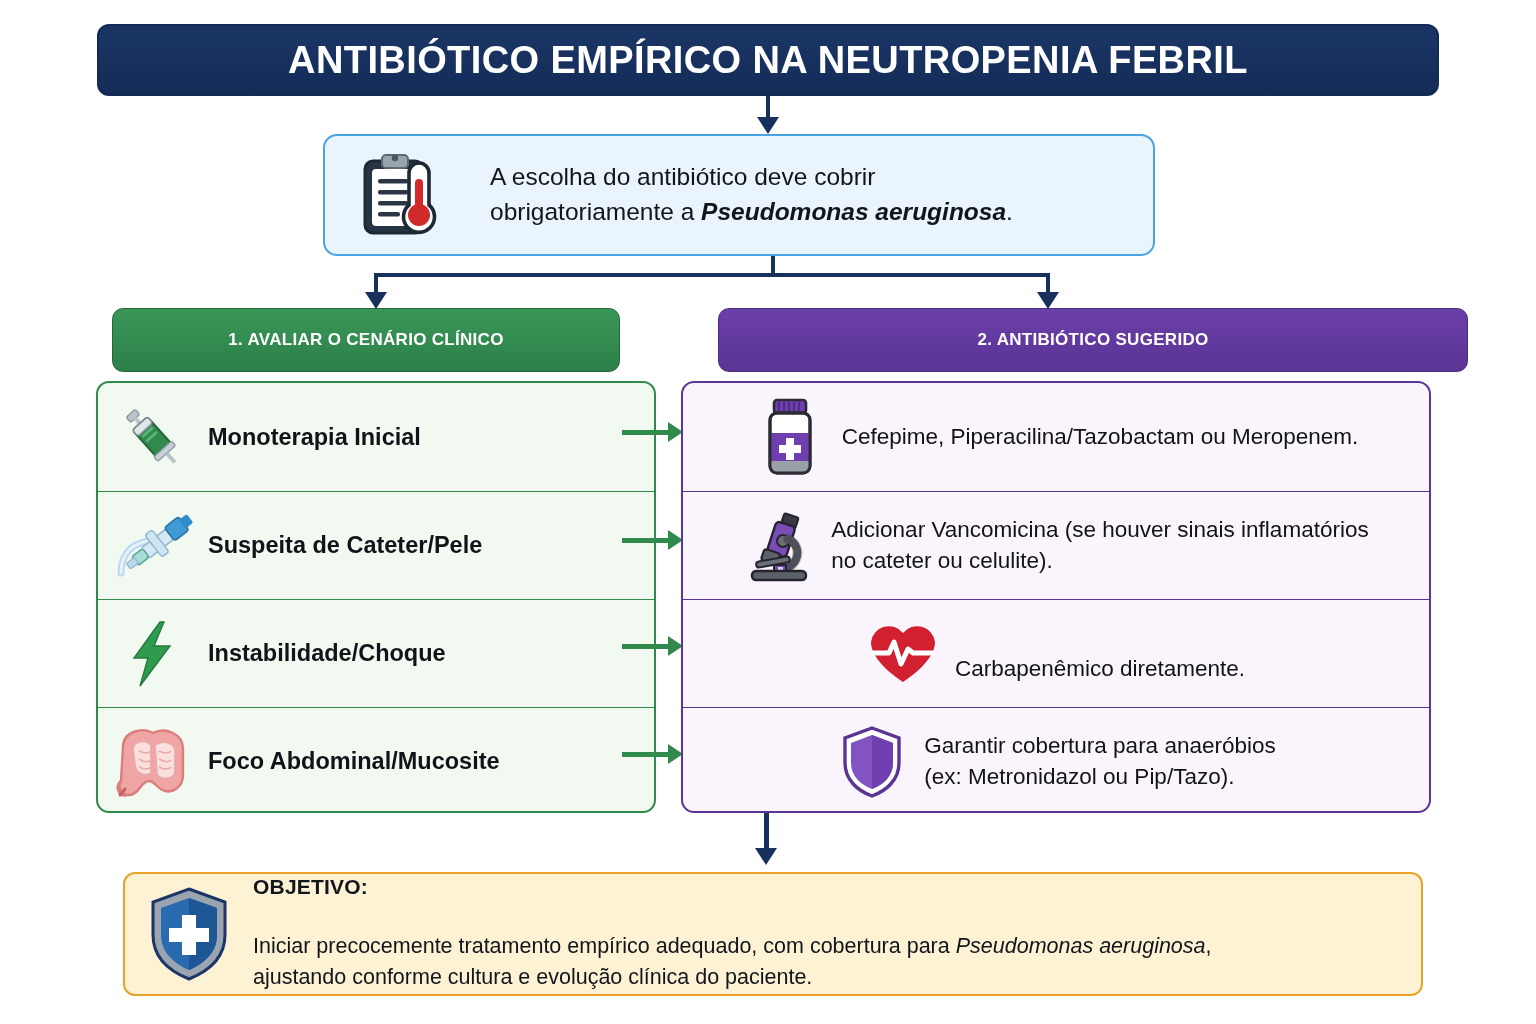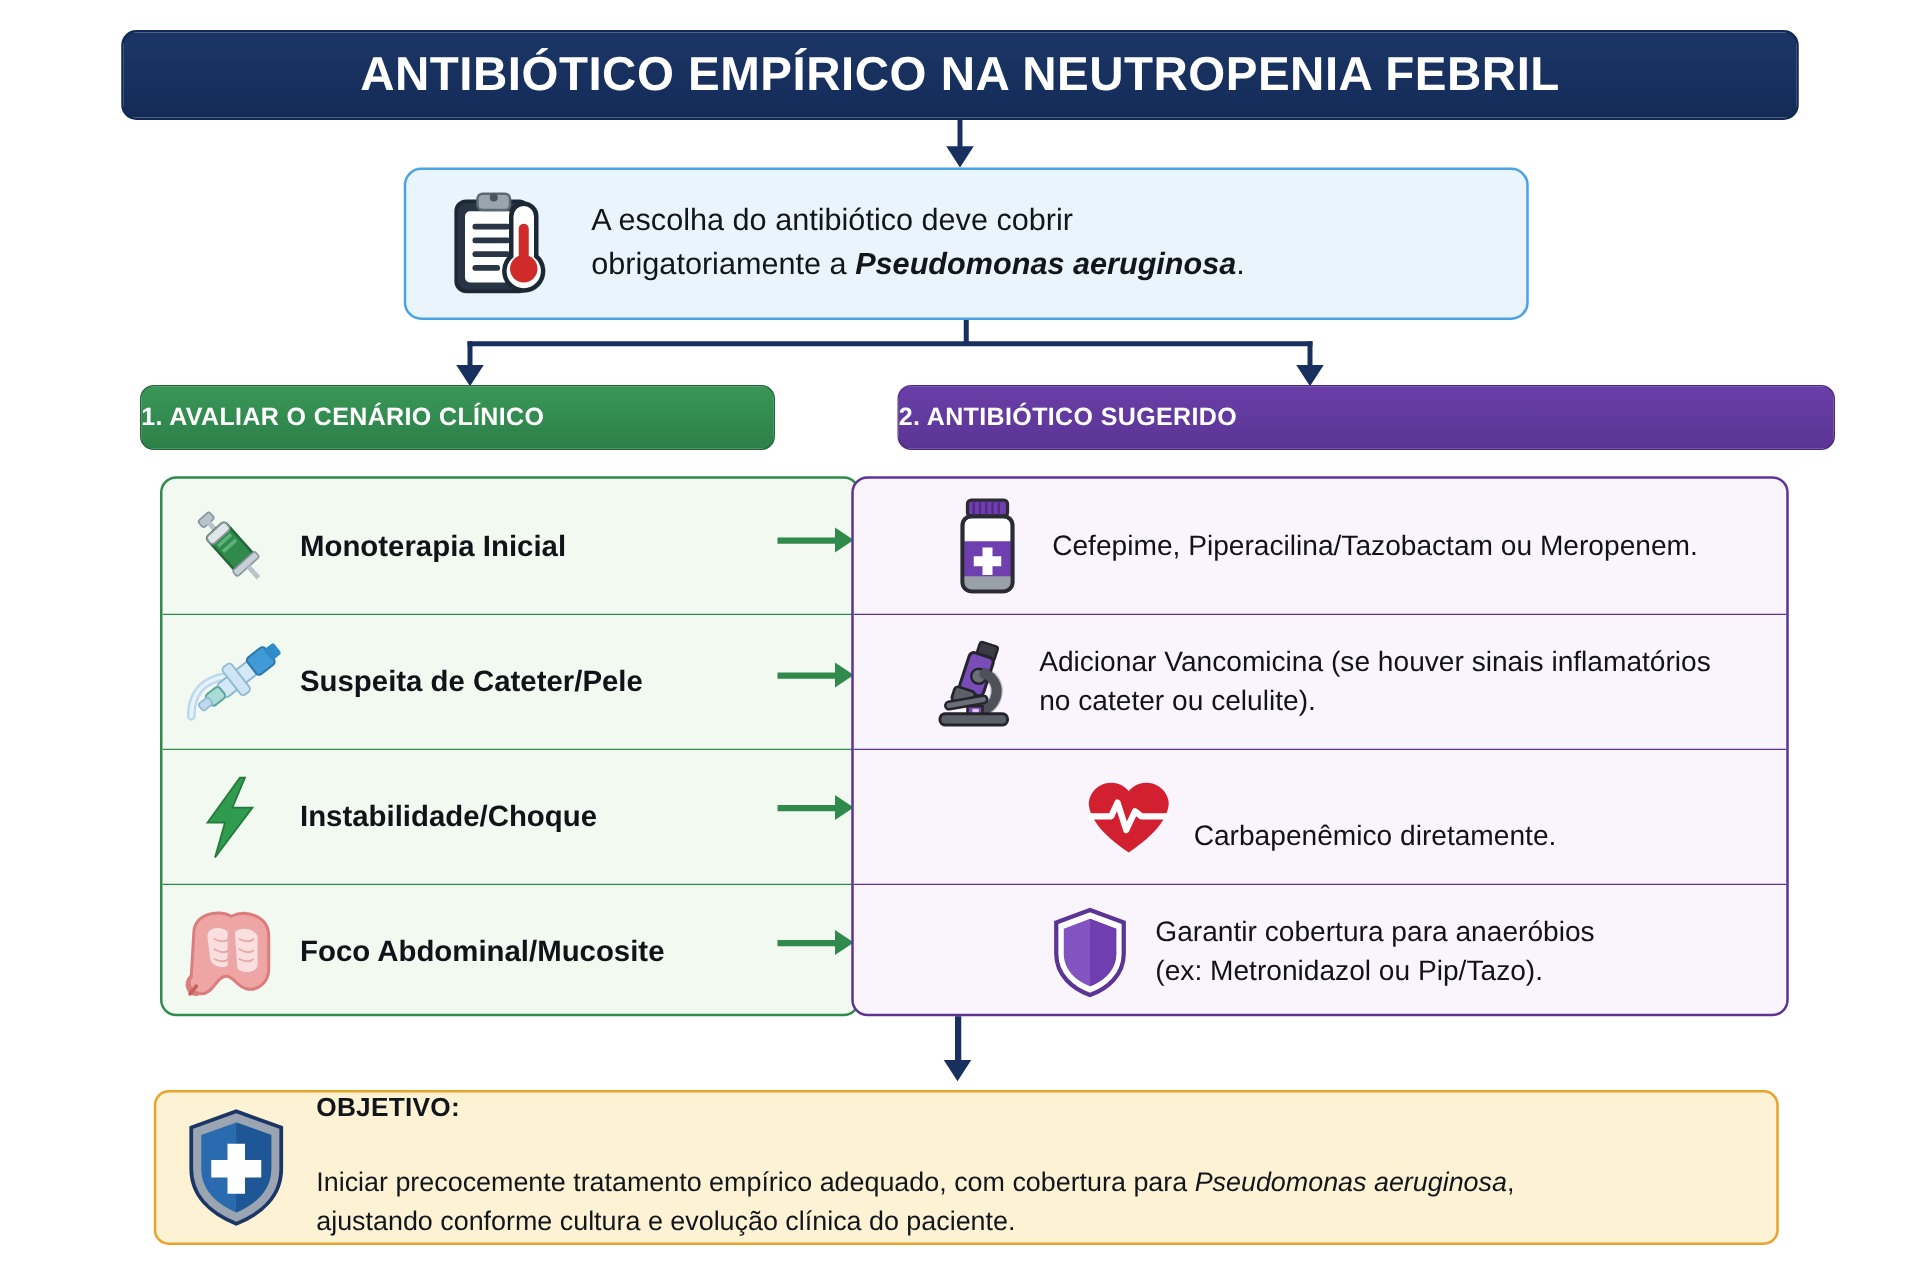--- a/index.html
+++ b/index.html
@@ -33,52 +33,52 @@
   .nv-arrow {
     position: absolute; width: 0; height: 0;
     border-left: 11px solid transparent;
     border-right: 11px solid transparent;
     border-top: 17px solid #18305e;
   }
 
   
   .info-box {
     position: absolute; left: 323px; top: 134px;
-    width: 900px; height: 122px;
+    width: 832px; height: 122px;
     background: #eaf4fd;
     border: 2.5px solid #4ba3e3;
     border-radius: 14px;
     display: flex; align-items: center;
     padding: 0 26px;
-    gap: 26px;
+    gap: 43px;
   }
   .info-text {
     font-size: 24.5px; line-height: 1.42; color: #12151a;
     font-family: "Liberation Sans", sans-serif;
   }
   .info-text i { font-style: italic; font-weight: 700; }
 
   
   .col-head {
-    position: absolute; height: 52px;
+    position: absolute; height: 64px;
     border-radius: 11px;
-    display: flex; align-items: center; 
-    color: #ffffff; font-size: 20px; font-weight: 700;
+    display: flex; align-items: center; justify-content: center;
+    color: #ffffff; font-size: 17px; font-weight: 700;
     letter-spacing: 0.3px; white-space: nowrap;
   }
   #head-left  { left: 112px; top: 308px; width: 508px;
     background: linear-gradient(180deg,#3a9758 0%, #2c8049 100%);
     border: 1.5px solid #24663a; }
   #head-right { left: 718px; top: 308px; width: 750px;
     background: linear-gradient(180deg,#6a3fa8 0%, #5b3494 100%);
     border: 1.5px solid #4c2a7d; }
 
   
   .panel { position: absolute; border-radius: 13px; overflow: hidden; }
-  #panel-left  { left: 128px; top: 381px; width: 560px; height: 432px;
+  #panel-left  { left: 96px; top: 381px; width: 560px; height: 432px;
     background: #f2f9f1; border: 2px solid #2f8a4c; }
   #panel-right { left: 681px; top: 381px; width: 750px; height: 432px;
     background: #faf5fd; border: 2px solid #5b3494; }
 
   .row {
     display: flex; align-items: center;
     height: 108px;
     padding: 0 14px;
     gap: 16px;
   }

